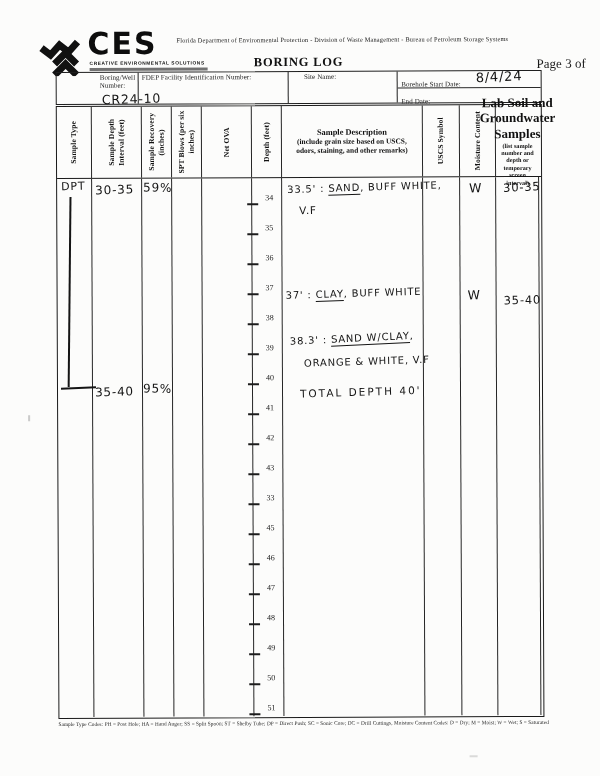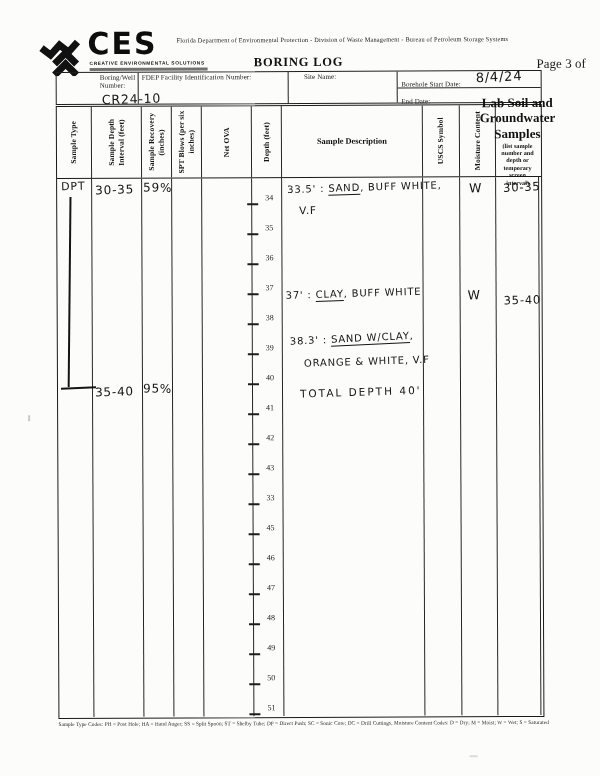--- a/index.html
+++ b/index.html
@@ -128,20 +128,21 @@
             <span class="vlabel">SPT Blows (per six inches)</span>
           </div>
       <div class="col w5 hcell">
             <span class="vlabel">Net OVA</span>
           </div>
       <div class="col w6 hcell">
             <span class="vlabel">Depth (feet)</span>
           </div>
       <div class="col w7 hcell desc-head">
         <div class="desc-title">Sample Description</div>
+        <div class="desc-sub">(include grain size based on USCS, odors, staining, and other remarks)</div>
       </div>
       <div class="col w8 hcell">
             <span class="vlabel">USCS Symbol</span>
           </div>
       <div class="col w9 hcell">
             <span class="vlabel">Moisture Content</span>
           </div>
       <div class="col w10 hcell lab-head">
         <div class="lab-title">Lab Soil and Groundwater Samples</div>
         <div class="lab-sub">(list sample number and depth or temporary screen interval)</div>

